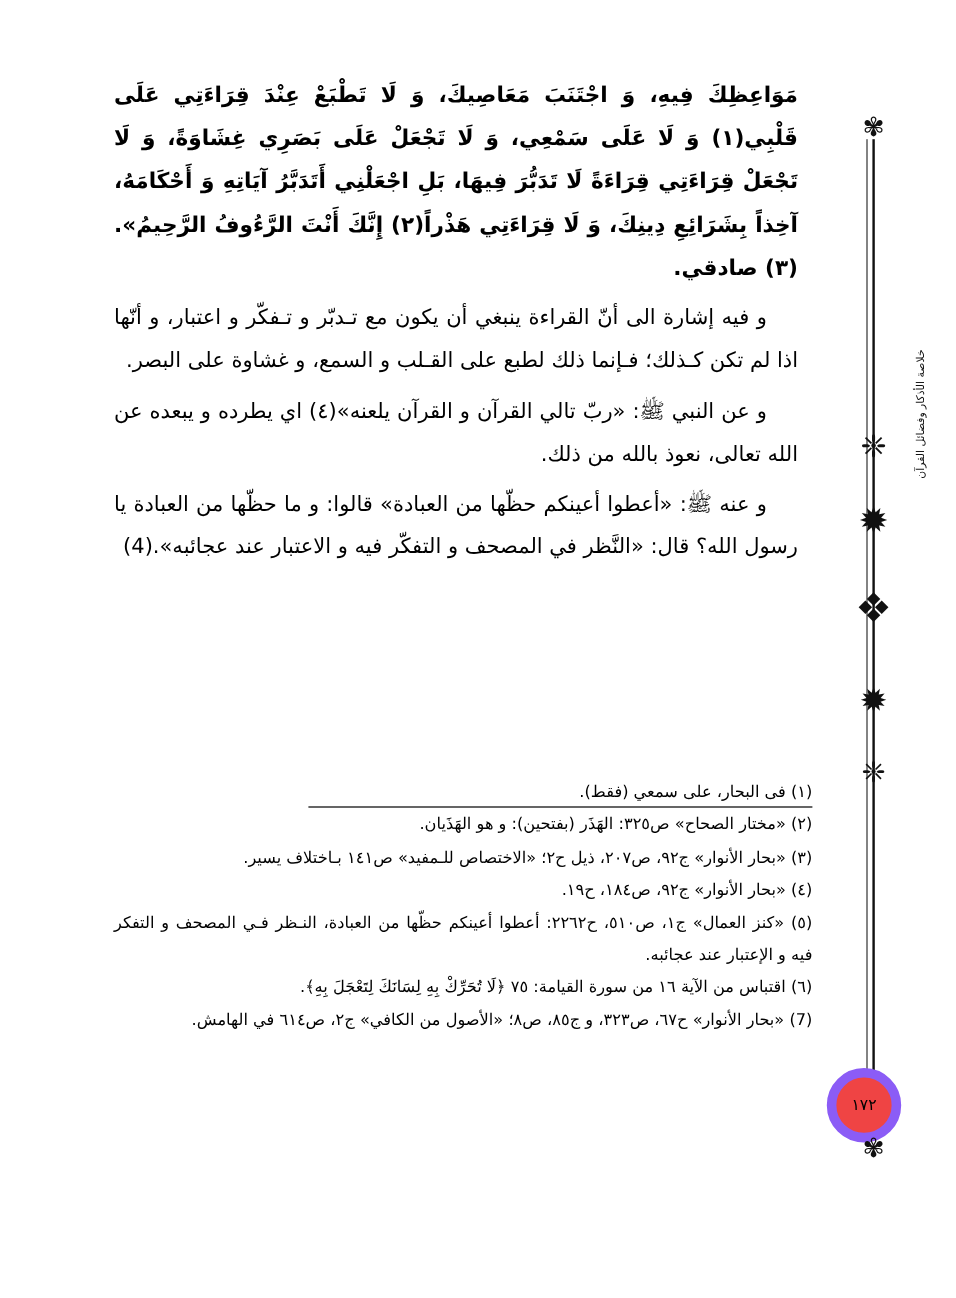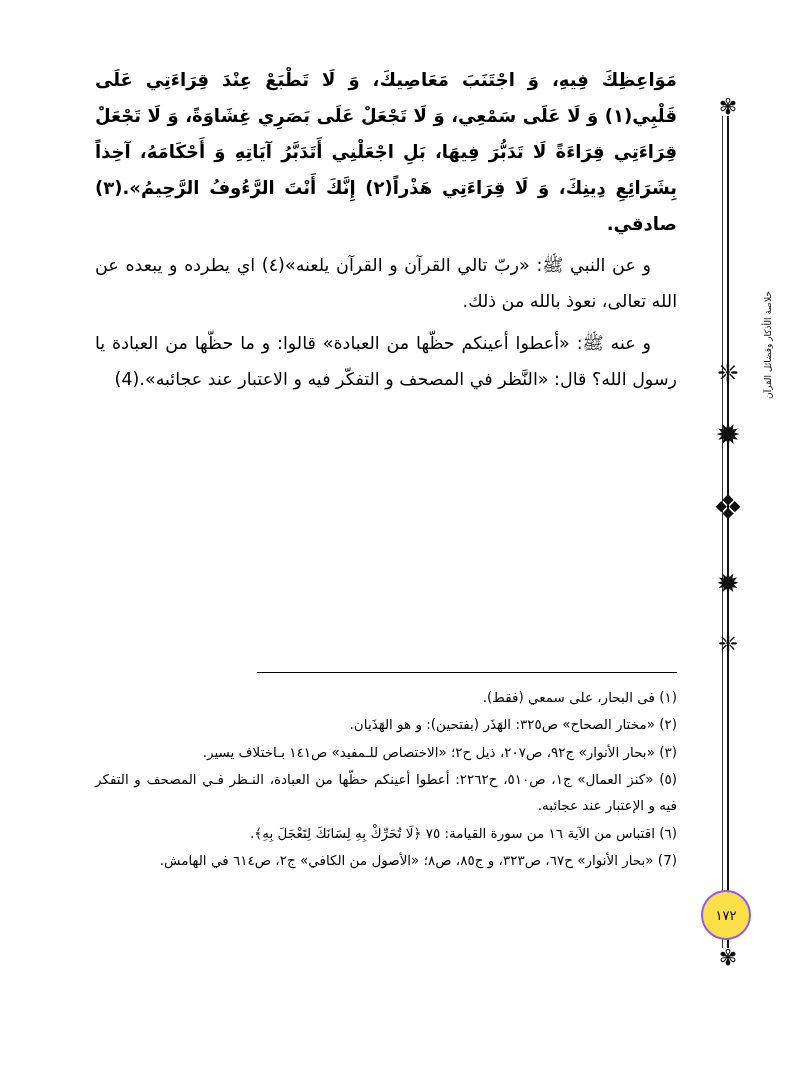--- a/index.html
+++ b/index.html
@@ -66,48 +66,48 @@
   .orn-3 { top: 360px; font-size: 30px; }
   .orn-4 { top: 430px; font-size: 34px; }
   .orn-5 { top: 510px; font-size: 28px; }
   .orn-6 { top: 572px; font-size: 24px; }
   .page-number-box {
     position: absolute;
     right: 6px;
     top: 830px;
     width: 46px;
     height: 46px;
-    border: 2px solid #8b5cf6;
+    border: 8px solid #8b5cf6;
     border-radius: 50%;
     display: flex;
     align-items: center;
     justify-content: center;
     font-size: 13px;
-    background: #fde047;
+    background: #ef4444;
   }
   .orn-bottom {
     position: absolute;
     right: 8px;
     top: 885px;
     width: 42px;
     text-align: center;
     font-size: 22px;
     color: #111;
   }
 
   
   .content {
     position: absolute;
     top: 62px;
     right: 120px;
     left: 95px;
     direction: rtl;
   }
   p.body {
-    margin: 0 0 6px 0;
+    margin: 0 12px 6px 0;
     font-size: 17.5px;
     line-height: 2.05;
     text-align: justify;
     text-justify: inter-word;
     text-align-last: right;
   }
   p.quran {
     font-weight: bold;
     font-size: 18px;
     line-height: 2.0;
@@ -120,21 +120,21 @@
   
   .footsep {
     position: absolute;
     top: 672px;
     right: 120px;
     width: 420px;
     border-top: 1.3px solid #000;
   }
   .footnotes {
     position: absolute;
-    top: 684px;
+    top: 647px;
     right: 120px;
     left: 95px;
     direction: rtl;
     font-size: 13.5px;
     line-height: 1.95;
   }
   .footnotes p {
     margin: 0 0 1px 0;
     text-align: justify;
     text-align-last: right;
@@ -154,27 +154,29 @@
     <div class="ornament orn-3">✹</div>
     <div class="ornament orn-4">❖</div>
     <div class="ornament orn-5">✹</div>
     <div class="ornament orn-6">❈</div>
     <div class="page-number-box">١٧٢</div>
     <div class="orn-bottom">✾</div>
   </div>
 
   <div class="content">
     <p class="body quran">مَوَاعِظِكَ فِيهِ، وَ اجْتَنَبَ مَعَاصِيكَ، وَ لَا تَطْبَعْ عِنْدَ قِرَاءَتِي عَلَى قَلْبِي(١) وَ لَا عَلَى سَمْعِي، وَ لَا تَجْعَلْ عَلَى بَصَرِي غِشَاوَةً، وَ لَا تَجْعَلْ قِرَاءَتِي قِرَاءَةً لَا تَدَبُّرَ فِيهَا، بَلِ اجْعَلْنِي أَتَدَبَّرُ آيَاتِهِ وَ أَحْكَامَهُ، آخِذاً بِشَرَائِعِ دِينِكَ، وَ لَا قِرَاءَتِي هَذْراً(٢) إِنَّكَ أَنْتَ الرَّءُوفُ الرَّحِيمُ».(٣) صادقي.</p>
+    <p class="body indent">و فيه إشارة الى أنّ القراءة ينبغي أن يكون مع تـدبّر و تـفكّر و اعتبار، و أنّها اذا لم تكن كـذلك؛ فـإنما ذلك لطبع على القـلب و السمع، و غشاوة على البصر.</p>
     <p class="body indent">و عن النبي ﷺ: «ربّ تالي القرآن و القرآن يلعنه»(٤) اي يطرده و يبعده عن الله تعالى، نعوذ بالله من ذلك.</p>
     <p class="body indent">و عنه ﷺ: «أعطوا أعينكم حظّها من العبادة» قالوا: و ما حظّها من العبادة يا رسول الله؟ قال: «النَّظر في المصحف و التفكّر فيه و الاعتبار عند عجائبه».(4)</p>
   </div>
 
   <div class="footsep"></div>
   <div class="footnotes">
     <p>(١) فى البحار، على سمعي (فقط).</p>
     <p>(٢) «مختار الصحاح» ص٣٢٥: الهَذَر (بفتحين): و هو الهَذَيان.</p>
     <p>(٣) «بحار الأنوار» ج٩٢، ص٢٠٧، ذيل ح٢؛ «الاختصاص للـمفيد» ص١٤١ بـاختلاف يسير.</p>
+    <p>(٤) «بحار الأنوار» ج٩٢، ص١٨٤، ح١٩.</p>
     <p>(٥) «كنز العمال» ج١، ص٥١٠، ح٢٢٦٢: أعطوا أعينكم حظّها من العبادة، النـظر فـي المصحف و التفكر فيه و الإعتبار عند عجائبه.</p>
     <p>(٦) اقتباس من الآية ١٦ من سورة القيامة: ٧٥ ﴿لَا تُحَرِّكْ بِهِ لِسَانَكَ لِتَعْجَلَ بِهِ﴾.</p>
     <p>(7) «بحار الأنوار» ح٦٧، ص٣٢٣، و ج٨٥، ص٨؛ «الأصول من الكافي» ج٢، ص٦١٤ في الهامش.</p>
   </div>
 
 </div>
 
 </body></html>

